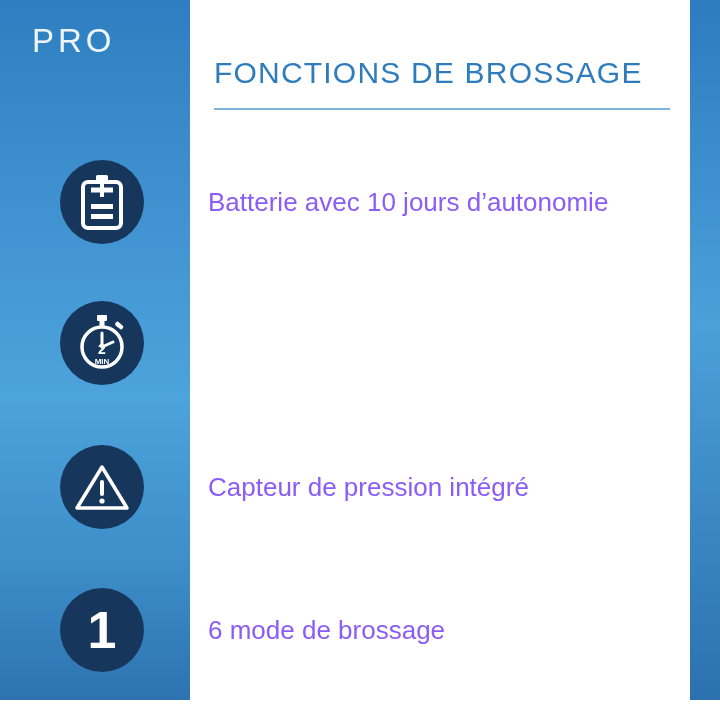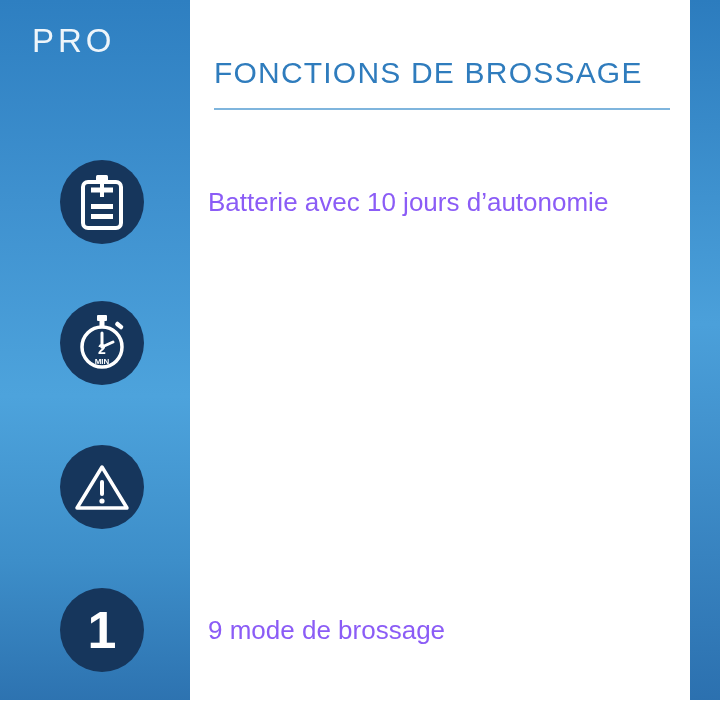--- a/index.html
+++ b/index.html
@@ -152,22 +152,23 @@
   </div>
 
   <div class="feature f2">
     <div class="icon-circle">
       <svg width="56" height="50" viewBox="0 0 56 50" aria-hidden="true">
         <path d="M28 5 L53 46 L3 46 Z" fill="none" stroke="#ffffff" stroke-width="3.5" stroke-linejoin="round"></path>
         <rect x="26" y="18" width="4" height="16" rx="2" fill="#ffffff"></rect>
         <circle cx="28" cy="39" r="2.6" fill="#ffffff"></circle>
       </svg>
     </div>
+    <div class="feature-text">Capteur de pression intégré</div>
   </div>
 
   <div class="feature f3">
     <div class="icon-circle">
       <span class="num-one">1</span>
     </div>
-    <div class="feature-text">9 mode de brossage</div>
+    <div class="feature-text">6 mode de brossage</div>
   </div>
 
 </div>
 
 </body></html>

